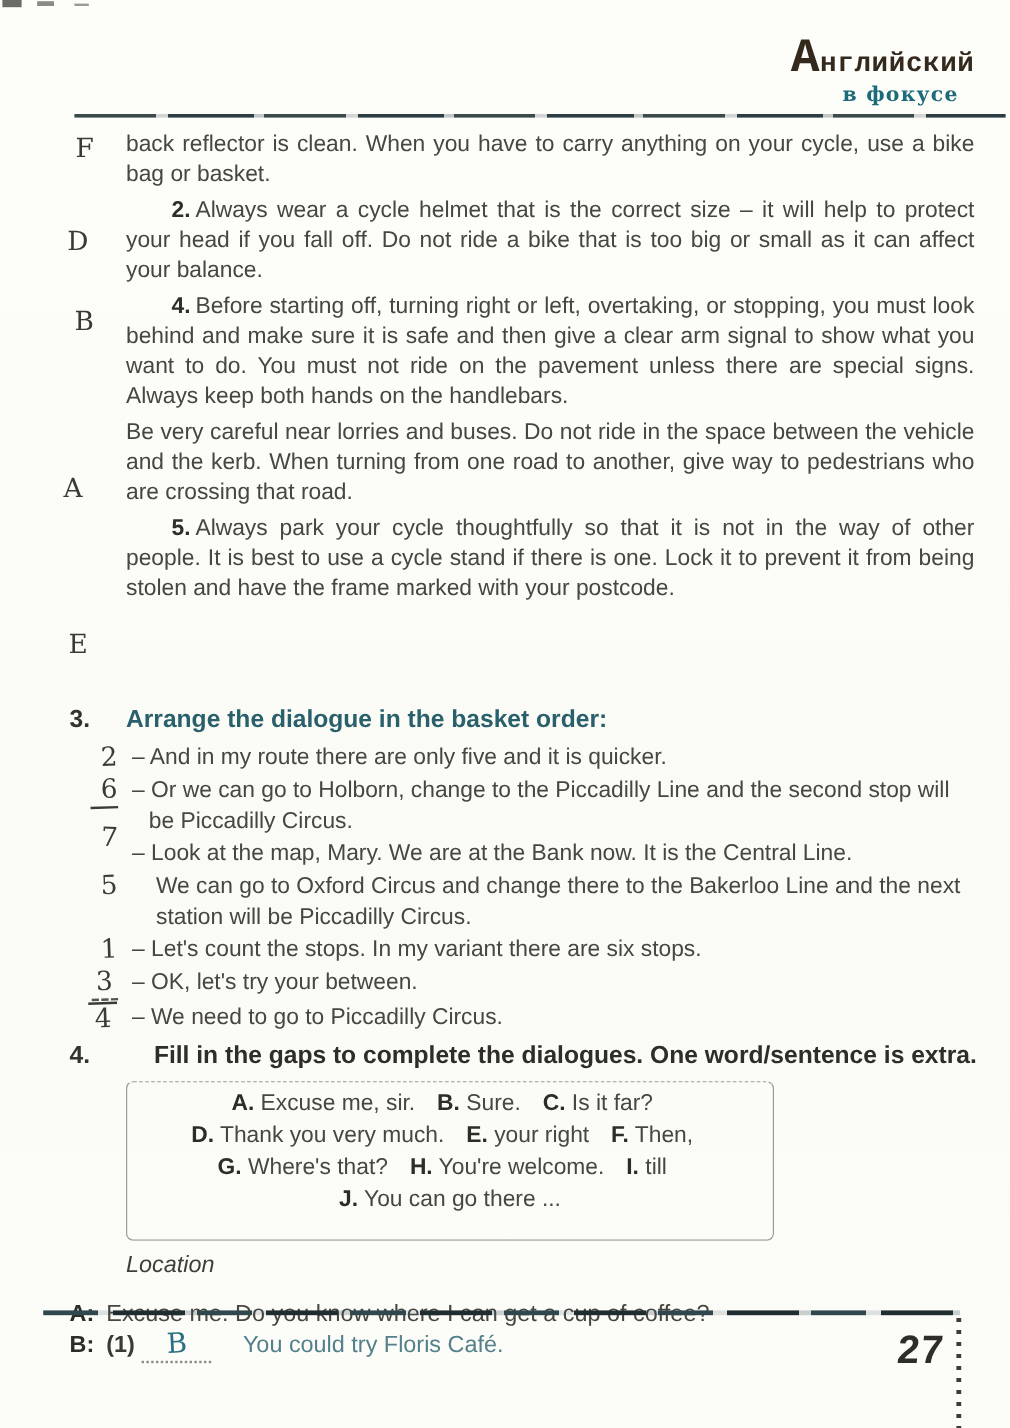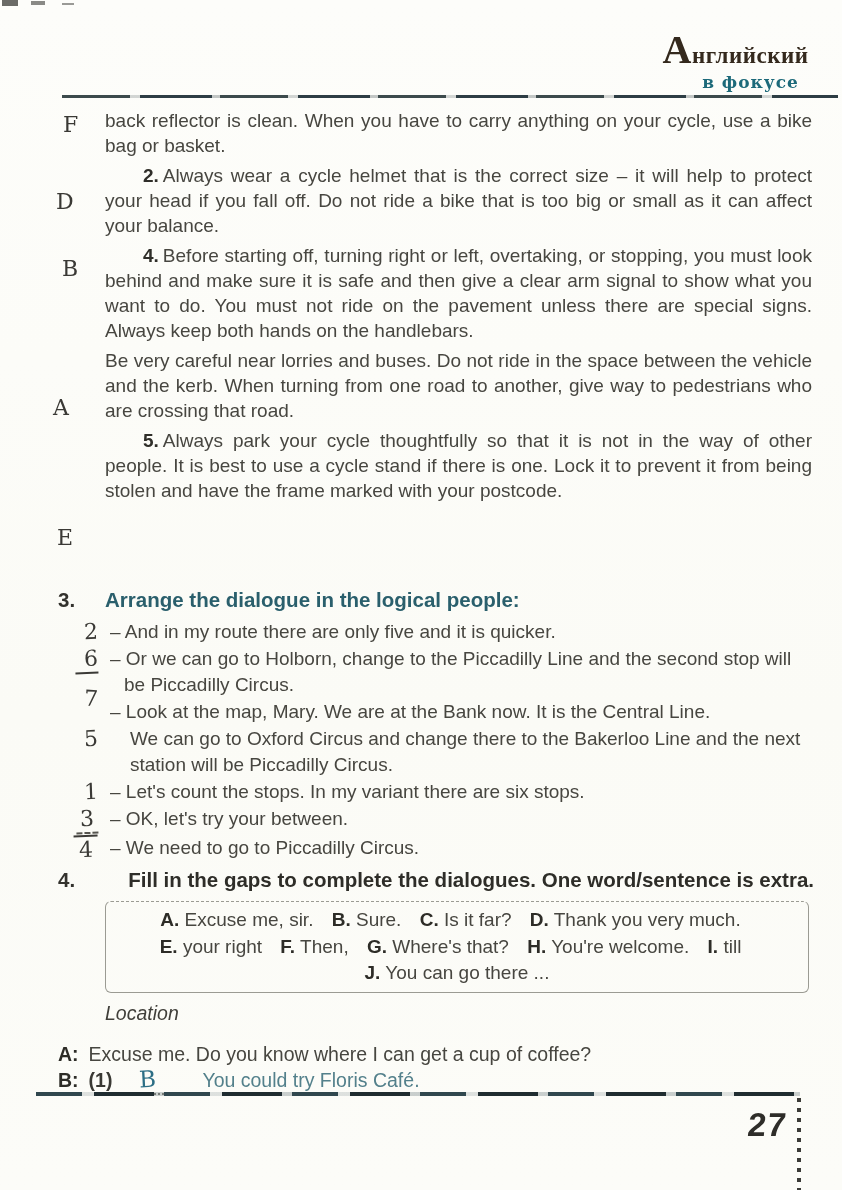--- a/index.html
+++ b/index.html
@@ -9,21 +9,21 @@
     background:linear-gradient(180deg,#fdfdfa 0%, #fbfbf6 60%, #fcfcf8 100%);
     font-family:"Liberation Sans", sans-serif;
     color:#45443e; overflow:hidden;
   }
   
   .corner-mark { position:absolute; top:0; left:2px; width:16px; height:6px;
     background:#6b6b67; box-shadow:28px 0 0 -1px #8a8a86, 58px 1px 0 -2px #9a9a96; }
 
   
   .logo { position:absolute; top:30px; right:14px; width:185px; text-align:center; }
-  .logo-title { font-family:Liberation Serif, serif; font-weight:bold; color:#34291d;
+  .logo-title { font-family:Liberation Mono, monospace; font-weight:bold; color:#34291d;
     font-size:23px; letter-spacing:0.5px; line-height:40px; }
   .logo-title::first-letter { font-size:40px; }
   .logo-sub { font-family:"DejaVu Serif", serif; font-weight:bold; color:#1d6a7a;
     font-size:17px; letter-spacing:1px; margin-top:-4px; padding-left:30px; }
 
   .rule-top { position:absolute; top:95px; left:62px; width:776px; height:3px;
     background:repeating-linear-gradient(90deg,#3c4a4c 0 68px, rgba(60,74,76,.22) 68px 78px,#2d3d44 78px 150px, rgba(60,74,76,.3) 150px 158px); }
 
   
   .mletter { position:absolute; font-family:"DejaVu Serif", serif; font-size:22px; color:#3a3935; }
@@ -54,21 +54,21 @@
     text-indent:-14px; padding-left:14px; }
   .ex3-txt.cont { text-indent:0; padding-left:20px; }
   .hw { display:inline-block; transform:rotate(-2deg); }
   .u-left .hw { border-bottom:2px solid #3b3a36; padding-left:9px; }
   .raised .hw { position:relative; top:-13px; transform:rotate(3deg); }
   .u-dash .hw { border-bottom:2px dashed #55544e; padding:0 4px; }
   .o-line .hw { border-top:2px solid #3b3a36; padding:0 5px; }
 
   
   .ex4 { position:absolute; top:866px; left:58px; width:756px; }
-  .word-bank { margin:8px 0 0 47px; width:704px; padding:5px 14px 5px;
+  .word-bank { margin:8px 0 0 47px; width:540px; padding:5px 14px 20px;
     border:1px solid #9b9b93; border-top-style:dashed; border-radius:6px;
     text-align:center; font-size:19px; line-height:26.5px; color:#474640; }
   .wb { margin-right:13px; white-space:nowrap; }
   .wb:last-child { margin-right:0; }
   .wb b { color:#2d2c27; }
   .loc { margin:8px 0 16px 47px; font-style:italic; font-size:19.5px; line-height:24px; color:#403f3a; }
   .dlg { font-size:19.5px; line-height:26px; color:#474640; }
   .dlg .spk { color:#2d2c27; margin-right:10px; }
   .dlg .gapnum { color:#3a3934; margin-right:6px; }
   .gap { display:inline-block; min-width:58px; text-align:center;
@@ -109,21 +109,21 @@
     <p class="para"><b></b><span>back reflector is clean. When you have to carry anything on your cycle, use a bike bag or basket.</span></p>
     <p class="para indent"><b>2.</b><span>Always wear a cycle helmet that is the correct size – it will help to protect your head if you fall off. Do not ride a bike that is too big or small as it can affect your balance.</span></p>
     <p class="para indent"><b>4.</b><span>Before starting off, turning right or left, overtaking, or stopping, you must look behind and make sure it is safe and then give a clear arm signal to show what you want to do. You must not ride on the pavement unless there are special signs. Always keep both hands on the handlebars.</span></p>
     <p class="para"><b></b><span>Be very careful near lorries and buses. Do not ride in the space between the vehicle and the kerb. When turning from one road to another, give way to pedestrians who are crossing that road.</span></p>
     <p class="para indent"><b>5.</b><span>Always park your cycle thoughtfully so that it is not in the way of other people. It is best to use a cycle stand if there is one. Lock it to prevent it from being stolen and have the frame marked with your postcode.</span></p>
   </div>
 
   <div class="ex3">
     <div class="ex-head">
       <span class="ex-num">3.</span>
-      <span class="ex-title">Arrange the dialogue in the logical people:</span>
+      <span class="ex-title">Arrange the dialogue in the basket order:</span>
     </div>
     <div class="ex3-items">
       <div class="ex3-row">
         <span class="ex3-ans"><span class="hw">2</span></span>
         <span class="ex3-txt">– And in my route there are only five and it is quicker.</span>
       </div>
       <div class="ex3-row u-left">
         <span class="ex3-ans"><span class="hw">6</span></span>
         <span class="ex3-txt">– Or we can go to Holborn, change to the Piccadilly Line and the second stop will be Piccadilly Circus.</span>
       </div>

